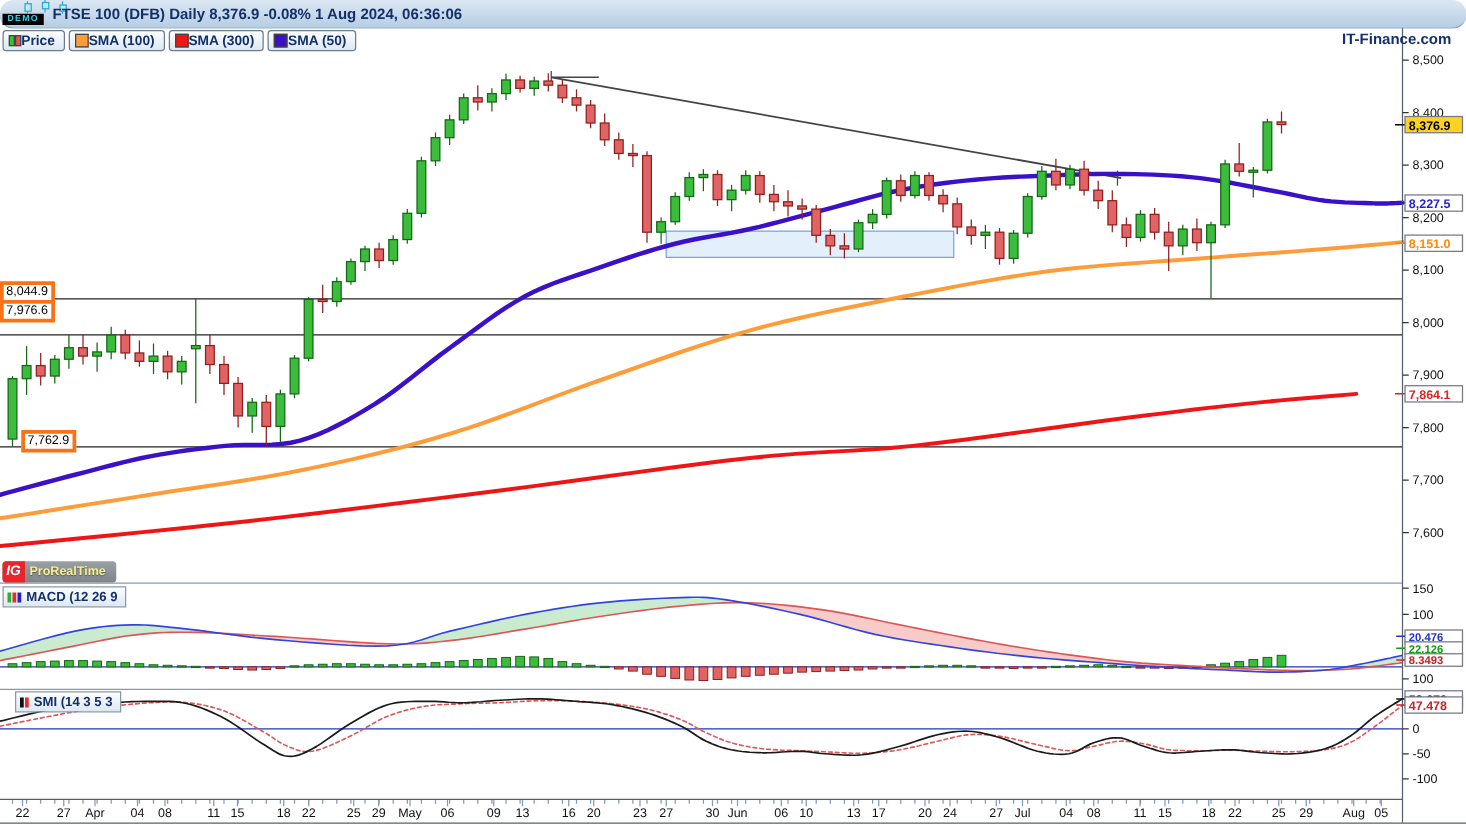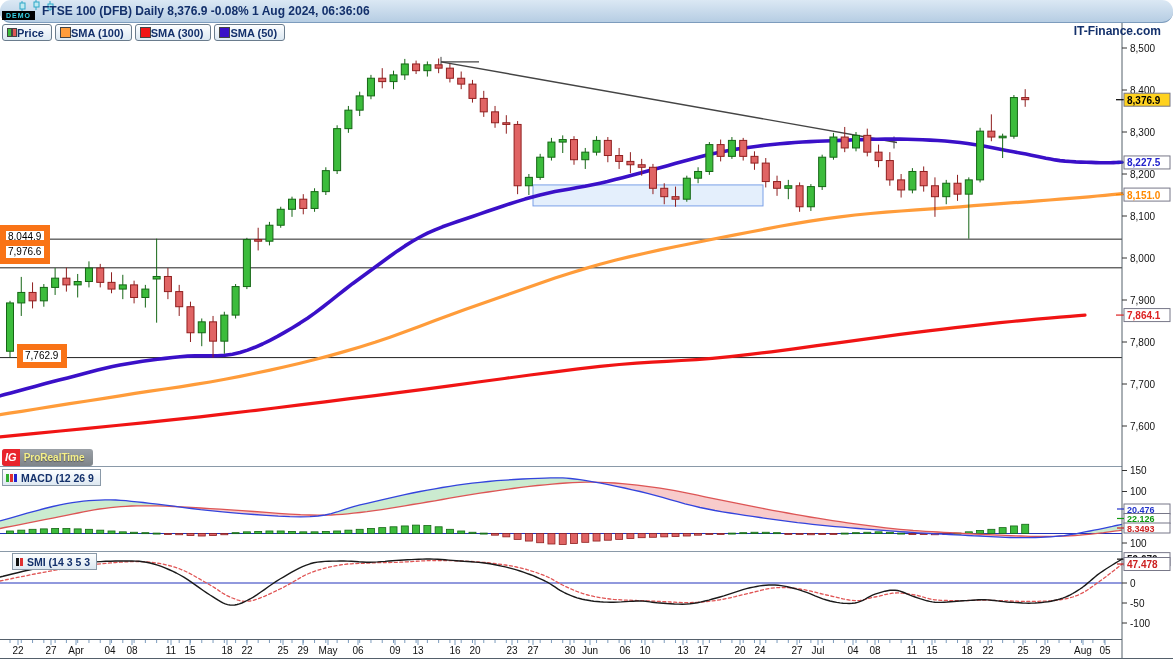--- a/index.html
+++ b/index.html
@@ -28,21 +28,21 @@
     font-size:10.5px;font-weight:bold;color:#13306b;z-index:5;cursor:pointer;}
   .bars{display:inline-flex;gap:1px;align-items:flex-end;height:9px;}
   .bars i{width:3px;}
   
   .prt{position:absolute;left:2px;top:449px;display:flex;align-items:center;height:17px;
     background:linear-gradient(#9aa0a6,#7e8489);border-radius:3px;padding-right:8px;z-index:4;}
   .prt-ig{background:#e8242c;color:#fff;font-weight:bold;font-style:italic;font-size:11px;
     padding:2px 3px;border-radius:3px 0 0 3px;height:13px;line-height:13px;}
   .prt-name{color:#f5f08a;font-weight:bold;font-size:10px;margin-left:4px;text-shadow:0 1px 1px #555;}
   
-  .lvl{position:absolute;left:0;border:6px solid #f97316;background:#fff;color:#000;
+  .lvl{position:absolute;left:0;border:3px solid #f97316;background:#fff;color:#000;
     font-size:10px;padding:0 3px 1px 2px;z-index:4;}
 </style>
 </head>
 <body>
 
 <div class="app">
 
   <svg id="chart" width="1173" height="660">
       <g>
         <rect x="533" y="184.92000000000002" width="230" height="21" fill="rgba(205,225,250,0.55)" stroke="#7aa0e8"></rect>

